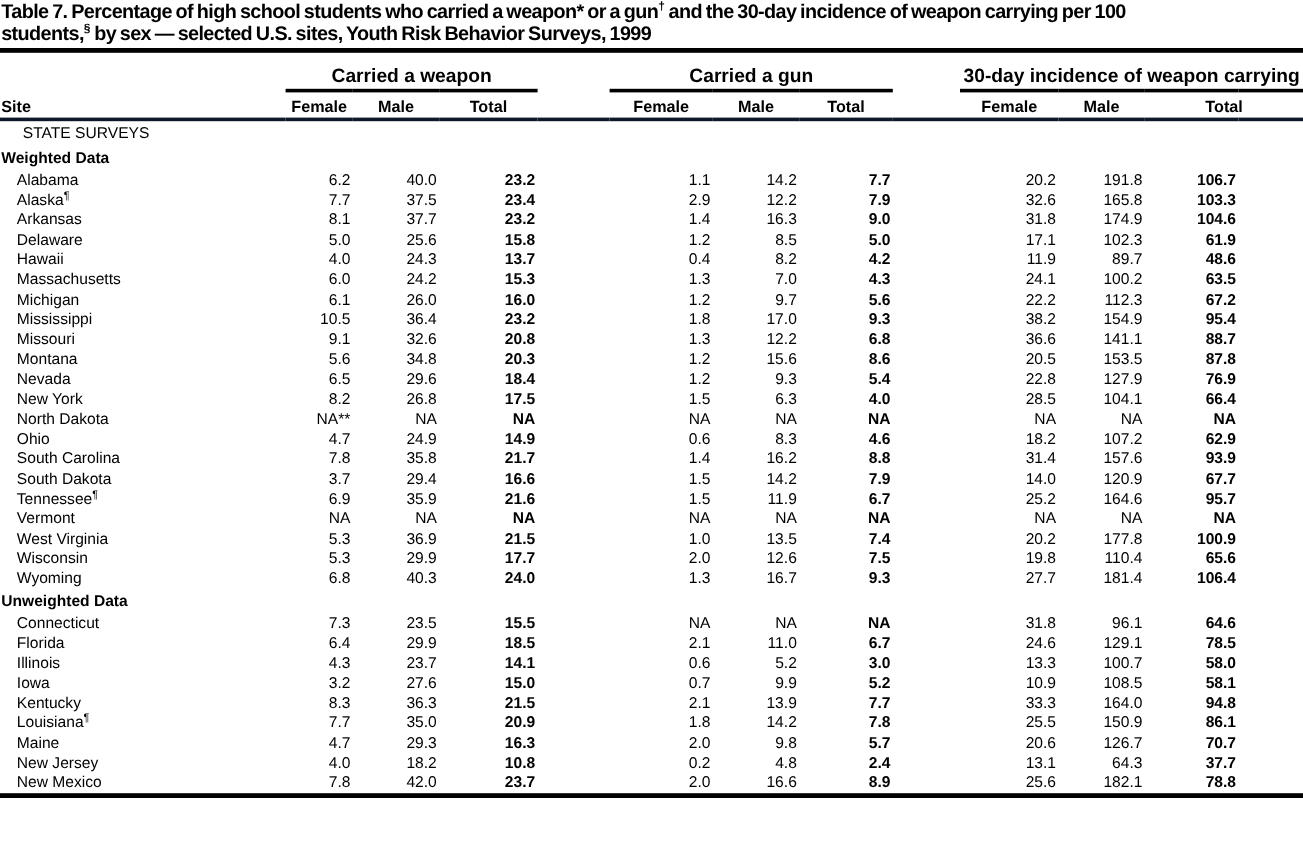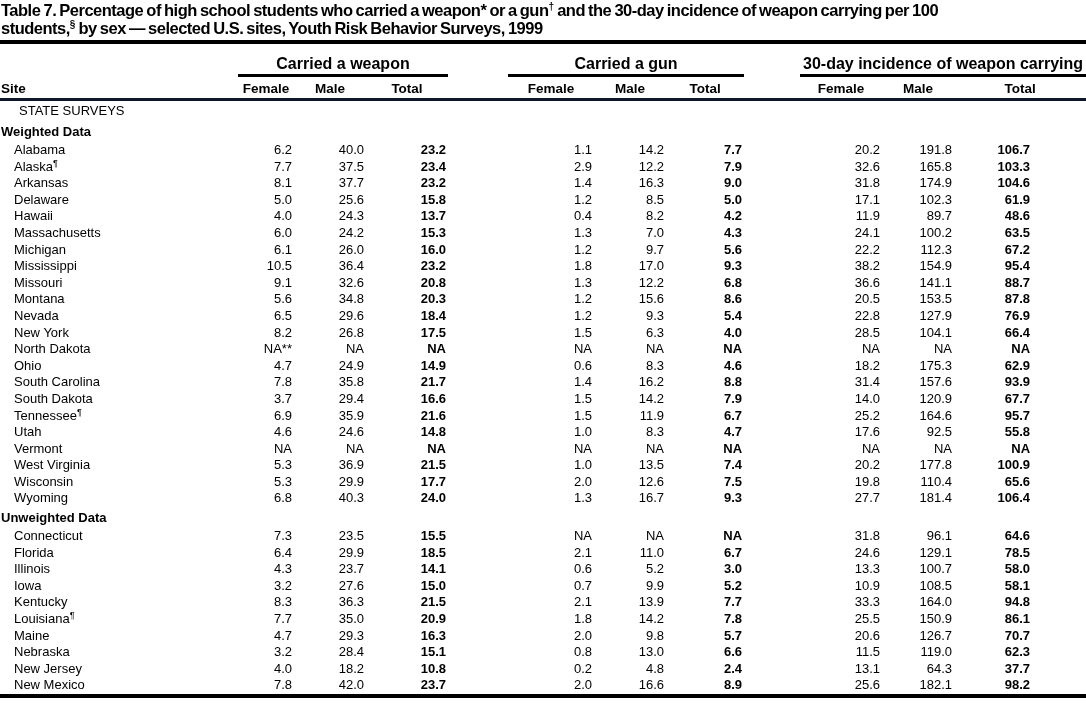--- a/index.html
+++ b/index.html
@@ -368,21 +368,21 @@
           <td class="site">Ohio</td>
           <td class="num">4.7</td>
           <td class="num">24.9</td>
           <td class="num total">14.9</td>
           <td></td>
           <td class="num">0.6</td>
           <td class="num">8.3</td>
           <td class="num total">4.6</td>
           <td></td>
           <td class="num">18.2</td>
-          <td class="num">175.3</td>
+          <td class="num">107.2</td>
           <td class="num total">62.9</td>
           <td></td>
         </tr>
         <tr>
           <td class="site">South Carolina</td>
           <td class="num">7.8</td>
           <td class="num">35.8</td>
           <td class="num total">21.7</td>
           <td></td>
           <td class="num">1.4</td>
@@ -418,35 +418,20 @@
           <td class="num">1.5</td>
           <td class="num">11.9</td>
           <td class="num total">6.7</td>
           <td></td>
           <td class="num">25.2</td>
           <td class="num">164.6</td>
           <td class="num total">95.7</td>
           <td></td>
         </tr>
         <tr>
-          <td class="site">Utah</td>
-          <td class="num">4.6</td>
-          <td class="num">24.6</td>
-          <td class="num total">14.8</td>
-          <td></td>
-          <td class="num">1.0</td>
-          <td class="num">8.3</td>
-          <td class="num total">4.7</td>
-          <td></td>
-          <td class="num">17.6</td>
-          <td class="num">92.5</td>
-          <td class="num total">55.8</td>
-          <td></td>
-        </tr>
-        <tr>
           <td class="site">Vermont</td>
           <td class="num">NA</td>
           <td class="num">NA</td>
           <td class="num total">NA</td>
           <td></td>
           <td class="num">NA</td>
           <td class="num">NA</td>
           <td class="num total">NA</td>
           <td></td>
           <td class="num">NA</td>
@@ -601,35 +586,20 @@
           <td class="num">2.0</td>
           <td class="num">9.8</td>
           <td class="num total">5.7</td>
           <td></td>
           <td class="num">20.6</td>
           <td class="num">126.7</td>
           <td class="num total">70.7</td>
           <td></td>
         </tr>
         <tr>
-          <td class="site">Nebraska</td>
-          <td class="num">3.2</td>
-          <td class="num">28.4</td>
-          <td class="num total">15.1</td>
-          <td></td>
-          <td class="num">0.8</td>
-          <td class="num">13.0</td>
-          <td class="num total">6.6</td>
-          <td></td>
-          <td class="num">11.5</td>
-          <td class="num">119.0</td>
-          <td class="num total">62.3</td>
-          <td></td>
-        </tr>
-        <tr>
           <td class="site">New Jersey</td>
           <td class="num">4.0</td>
           <td class="num">18.2</td>
           <td class="num total">10.8</td>
           <td></td>
           <td class="num">0.2</td>
           <td class="num">4.8</td>
           <td class="num total">2.4</td>
           <td></td>
           <td class="num">13.1</td>
@@ -642,21 +612,21 @@
           <td class="num">7.8</td>
           <td class="num">42.0</td>
           <td class="num total">23.7</td>
           <td></td>
           <td class="num">2.0</td>
           <td class="num">16.6</td>
           <td class="num total">8.9</td>
           <td></td>
           <td class="num">25.6</td>
           <td class="num">182.1</td>
-          <td class="num total">98.2</td>
+          <td class="num total">78.8</td>
           <td></td>
         </tr>
       </tbody>
   </table>
 
   <div class="rule-bottom"></div>
 
 </div>
 
 </body></html>

